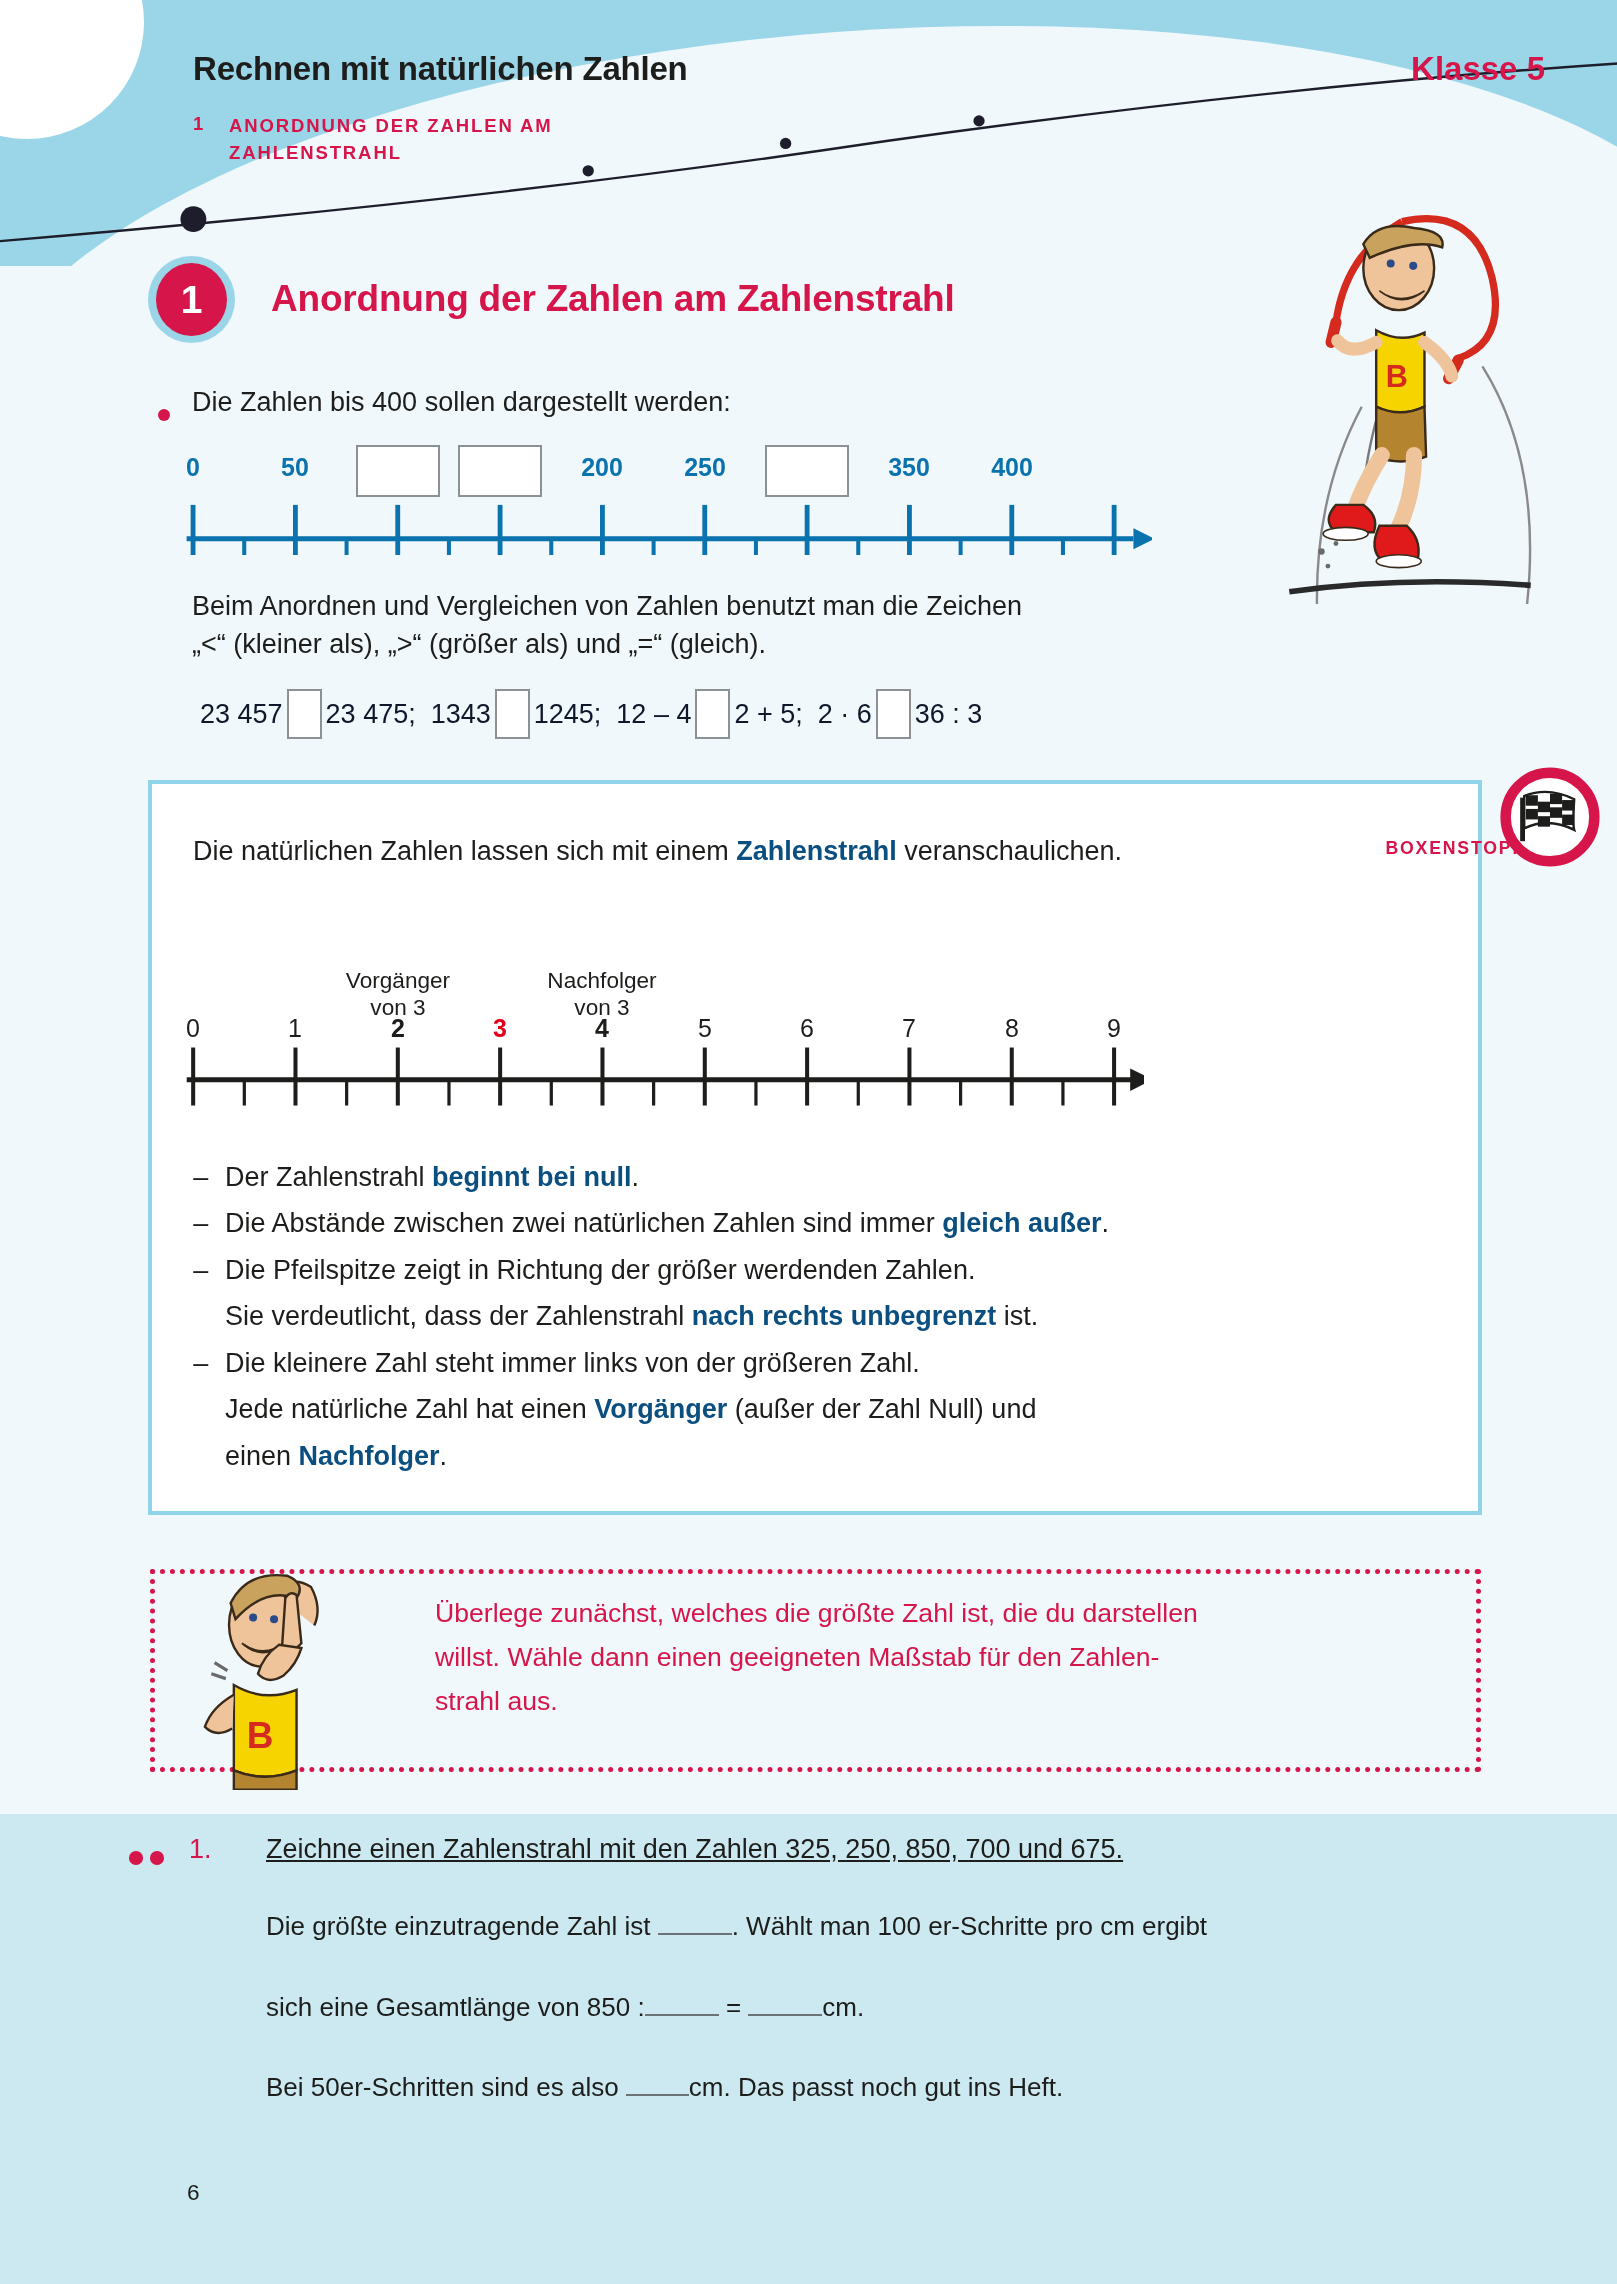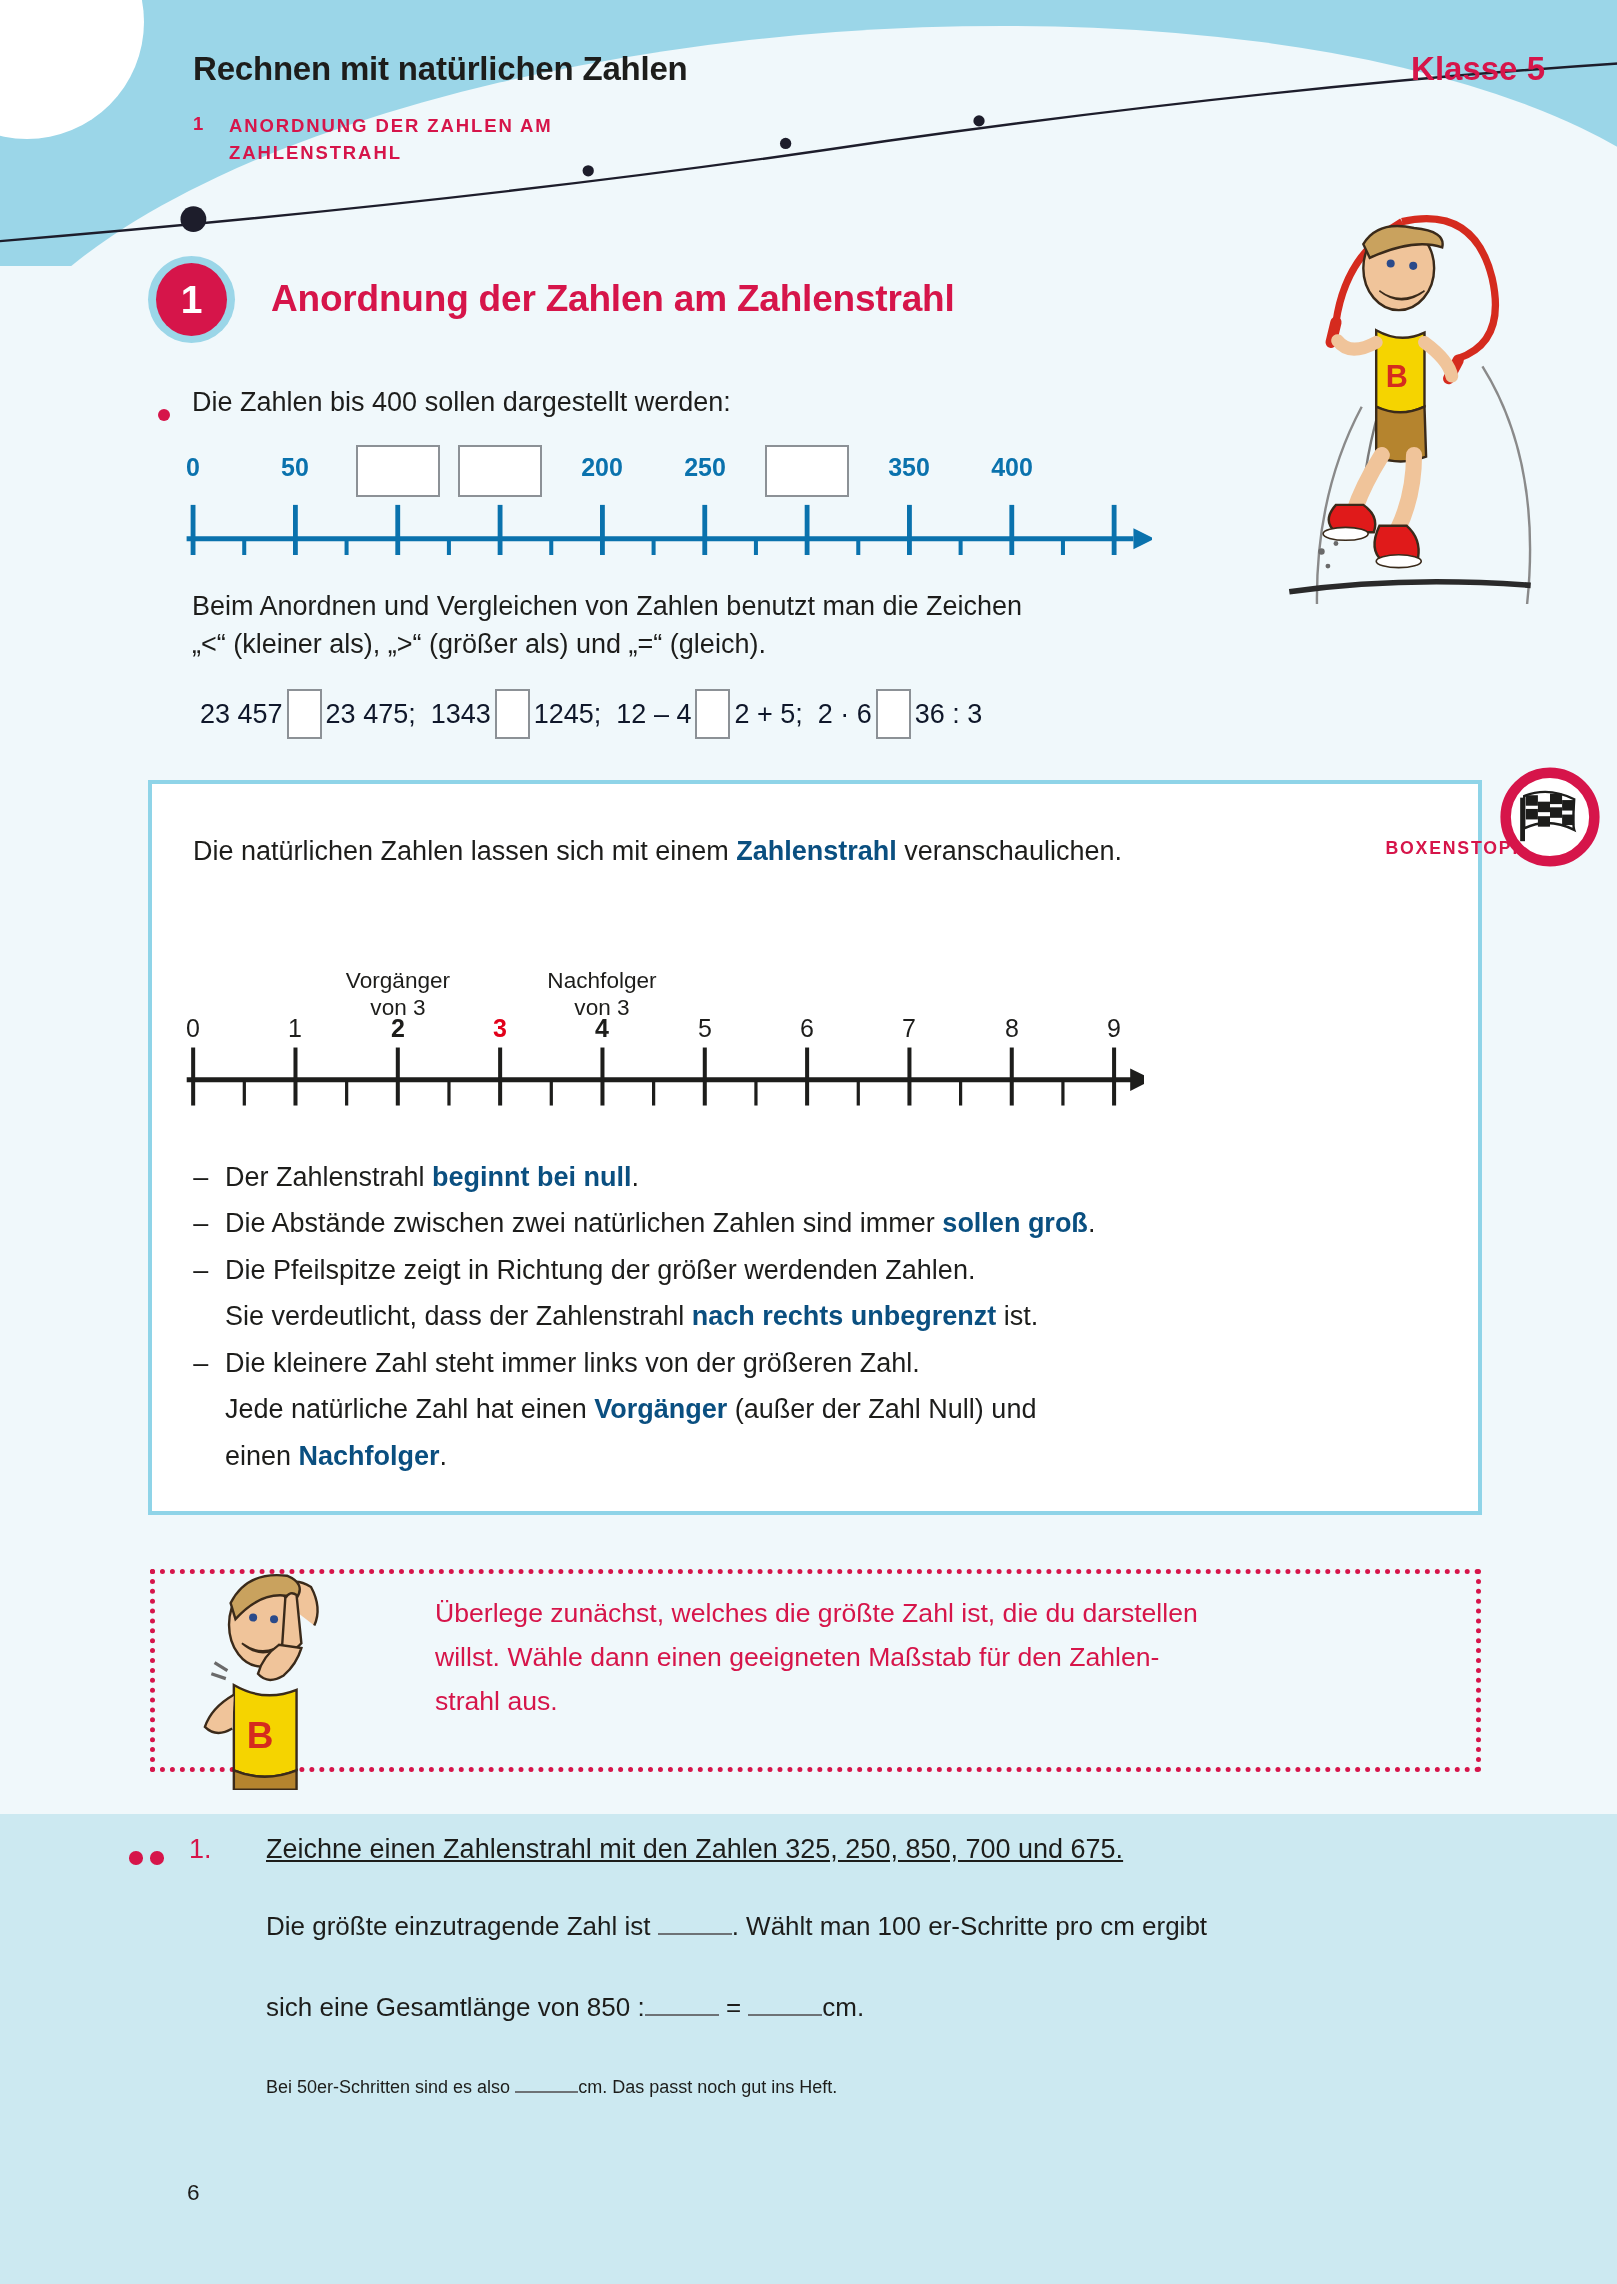--- a/index.html
+++ b/index.html
@@ -285,21 +285,21 @@
   }
   .ex-title {
     position: absolute;
     left: 266px; top: 1834px;
     font-size: 27px;
     color: #1d1d1b;
     text-decoration: underline;
   }
   .ex-l1 { position: absolute; left: 266px; top: 1911px; font-size: 26px; color: #1d1d1b; }
   .ex-l2 { position: absolute; left: 266px; top: 1992px; font-size: 26px; color: #1d1d1b; }
-  .ex-l3 { position: absolute; left: 266px; top: 2072px; font-size: 18px; color: #1d1d1b; }
+  .ex-l3 { position: absolute; left: 266px; top: 2072px; font-size: 26px; color: #1d1d1b; }
   .blank { display: inline-block; border-bottom: 2.4px solid #6d7276; width: 74px; height: 21px; }
   .blank.sm { width: 63px; }
 
   .page-num {
     position: absolute;
     left: 187px; top: 2180px;
     font-size: 22.6px;
     color: #1d1d1b;
   }
 </style>
@@ -479,21 +479,21 @@
       <div class="nl2-label" style="left: 622px; top: 39px;">6</div>
       <div class="nl2-label" style="left: 724px; top: 39px;">7</div>
       <div class="nl2-label" style="left: 827px; top: 39px;">8</div>
       <div class="nl2-label" style="left: 929px; top: 39px;">9</div>
       <div class="nl2-cap" style="left: 213px; top: -8px;"><span>Vorgänger</span><br><span>von 3</span></div>
       <div class="nl2-cap" style="left: 417px; top: -8px;"><span>Nachfolger</span><br><span>von 3</span></div>
     </div>
 
   <div class="dash-list" id="dash-list">
       <div class="dash-item"><span>Der Zahlenstrahl </span><span class="hl-blue">beginnt bei null</span><span>.</span></div>
-      <div class="dash-item"><span>Die Abstände zwischen zwei natürlichen Zahlen sind immer </span><span class="hl-blue">sollen groß</span><span>.</span></div>
+      <div class="dash-item"><span>Die Abstände zwischen zwei natürlichen Zahlen sind immer </span><span class="hl-blue">gleich außer</span><span>.</span></div>
       <div class="dash-item"><span>Die Pfeilspitze zeigt in Richtung der größer werdenden Zahlen.</span></div>
       <div class="dash-cont"><span>Sie verdeutlicht, dass der Zahlenstrahl </span><span class="hl-blue">nach rechts unbegrenzt</span><span> ist.</span></div>
       <div class="dash-item"><span>Die kleinere Zahl steht immer links von der größeren Zahl.</span></div>
       <div class="dash-cont"><span>Jede natürliche Zahl hat einen </span><span class="hl-blue">Vorgänger</span><span> (außer der Zahl Null) und</span></div>
       <div class="dash-cont"><span>einen </span><span class="hl-blue">Nachfolger</span><span>.</span></div>
     </div>
 
   <div class="tip-box"></div>
   <svg class="tip-char" viewBox="0 0 250 300">
     <g>

